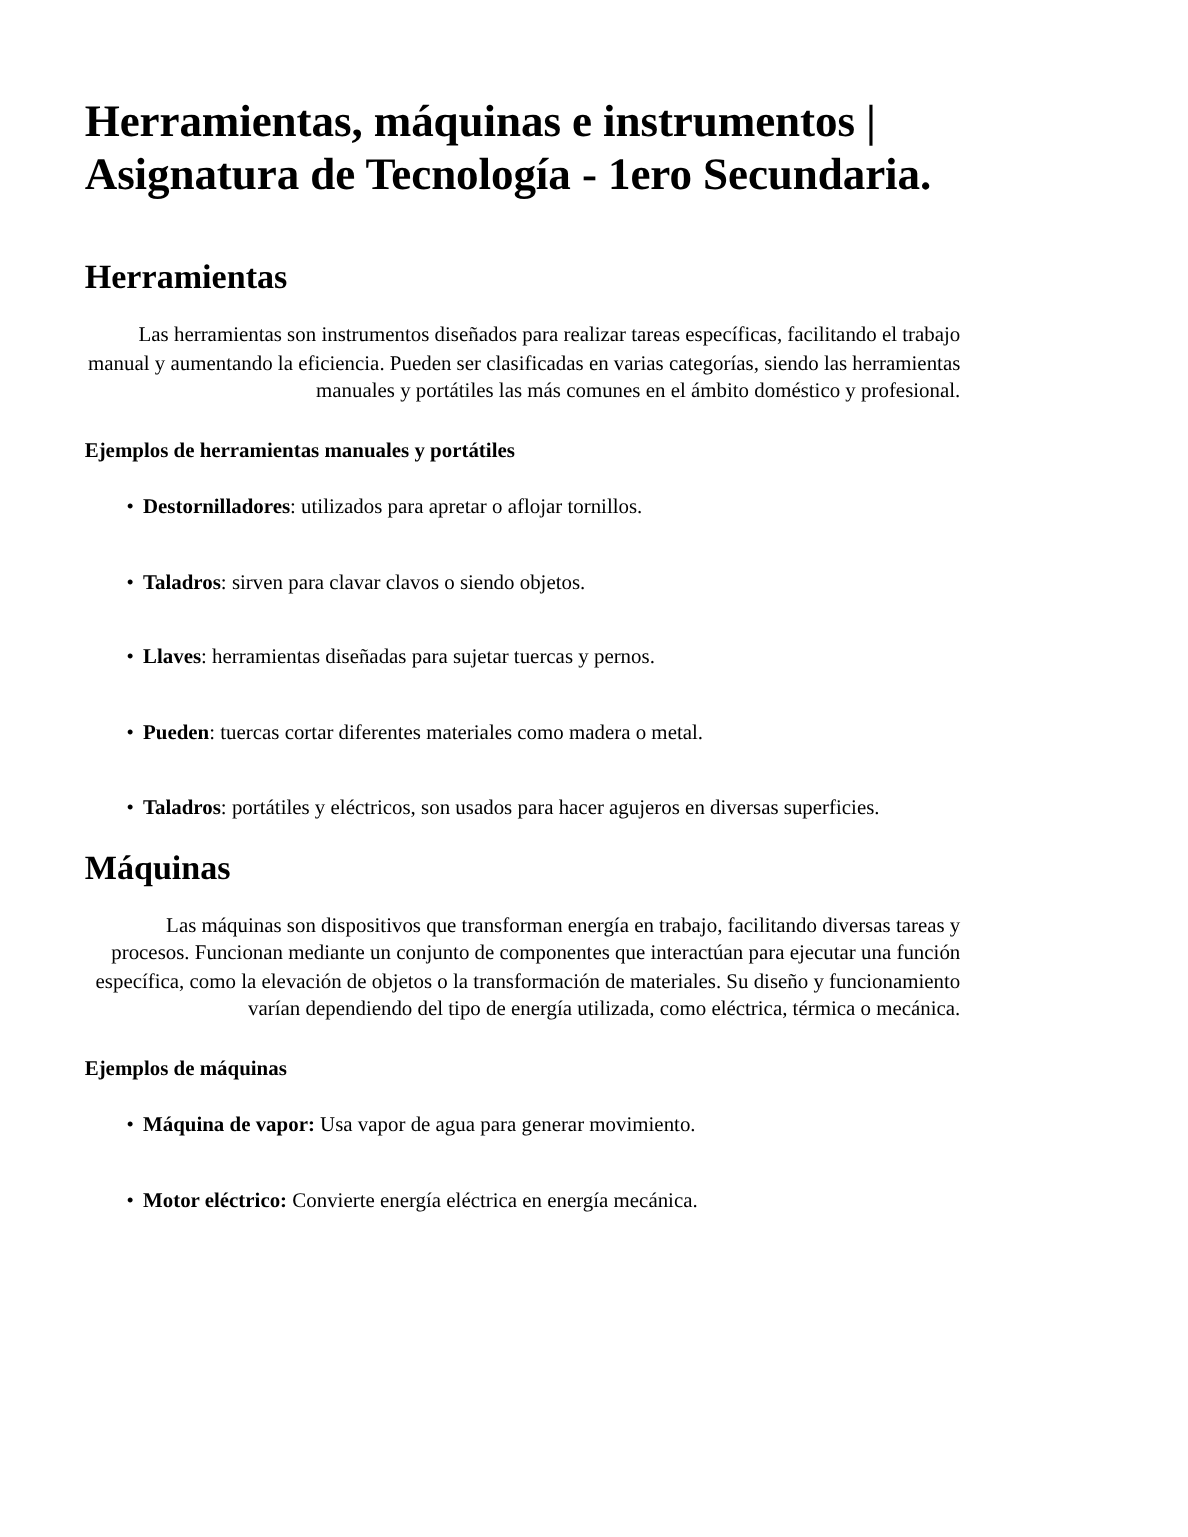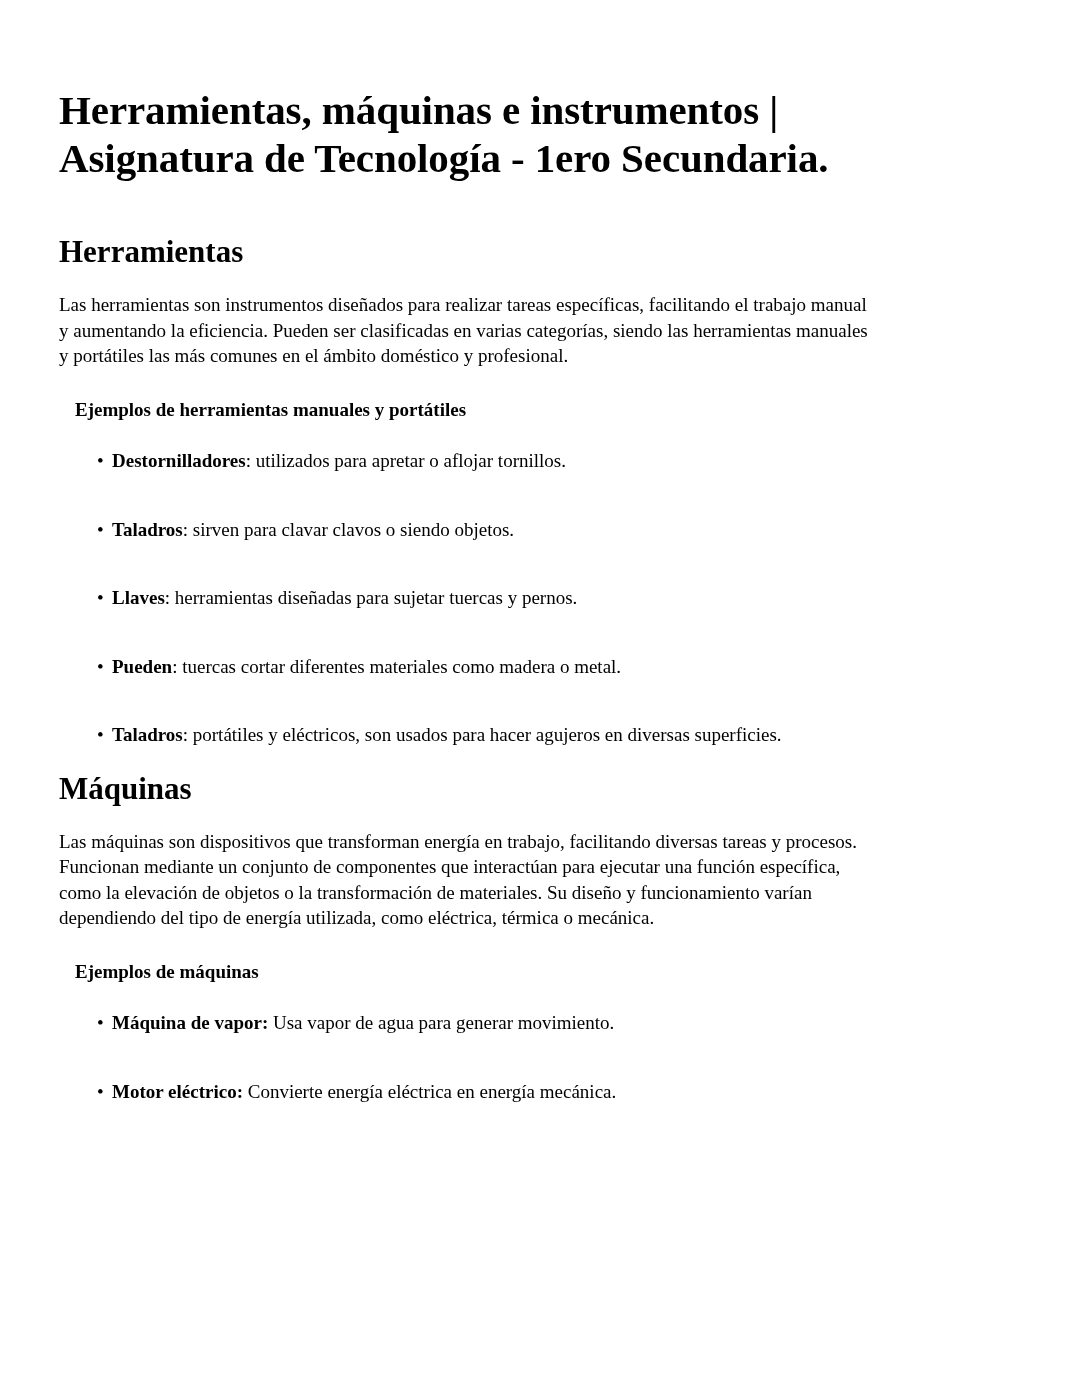--- a/index.html
+++ b/index.html
@@ -13,49 +13,49 @@
     height: 1397px;
     font-family: "Liberation Serif", "DejaVu Serif", serif;
     color: #000000;
     -webkit-font-smoothing: antialiased;
     overflow: hidden;
   }
   .page {
     box-sizing: border-box;
     width: 932px;
     height: 1397px;
-    padding: 86px 59px 0 59px;
+    padding: 86px 59px 0 77px;
     background: #ffffff;
   }
   .doc-title {
     font-size: 41px;
     font-weight: bold;
     line-height: 48px;
     letter-spacing: -0.1px;
     margin: 0 0 52px 0;
     max-width: 975px;
   }
   .section-heading {
     font-size: 31px;
     font-weight: bold;
     line-height: 36px;
     margin: 0 0 22px 0;
   }
   .body-text {
     font-size: 19px;
     line-height: 25.5px;
     margin: 0 0 28px 0;
-    text-align: left;
+    text-align: right;
     max-width: 962px;
   }
   .sub-heading {
     font-size: 19px;
     font-weight: bold;
     line-height: 25.5px;
-    margin: 0 0 26px 16px;
+    margin: 0 0 26px 0;
   }
   ul.bullet-list {
     list-style: none;
     margin: 0 0 20px 0;
     padding: 0;
   }
   ul.bullet-list li {
     position: relative;
     font-size: 19px;
     line-height: 25.5px;

